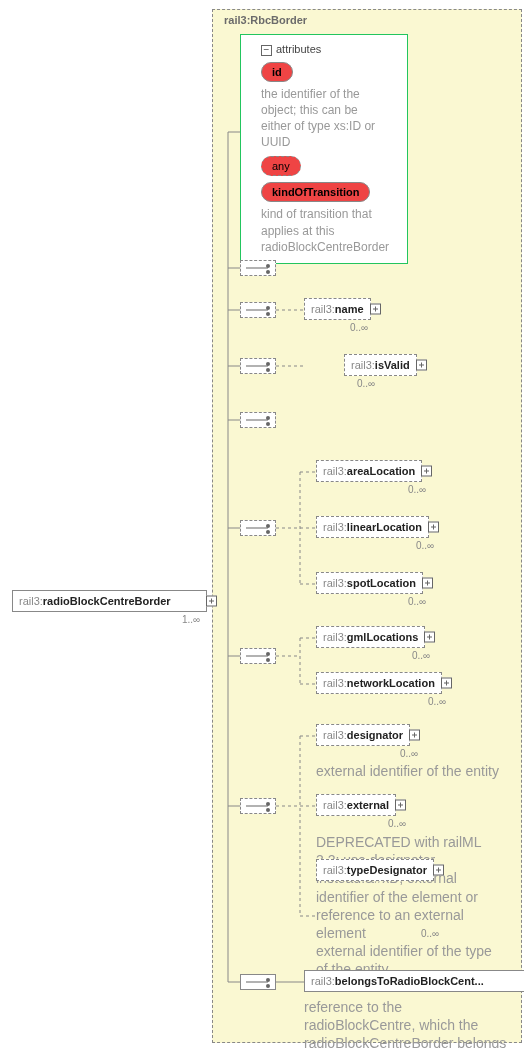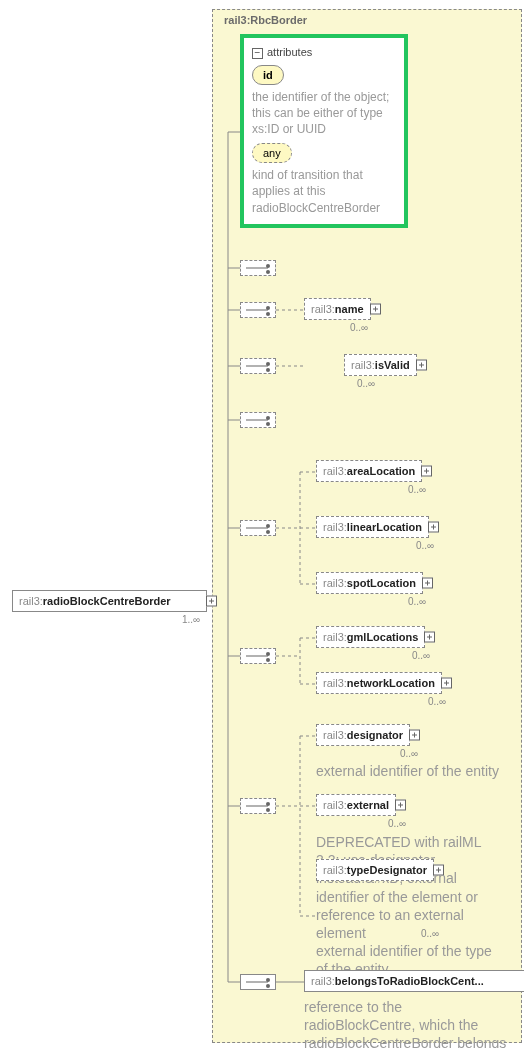--- a/index.html
+++ b/index.html
@@ -20,24 +20,24 @@
     box-sizing: border-box;
   }
   .container-title {
     color: #6b6b6b;
     font-weight: bold;
     font-size: 11px;
     position: absolute;
   }
   .attr-group-box {
     position: absolute;
-    border: 4px solid #22c55e;
-    background: #fff;
-    box-sizing: border-box;
-    padding: 8px 8px;
+    border: 1px solid #22c55e;
+    background: #fff;
+    box-sizing: border-box;
+    padding: 8px 20px;
   }
   .attr-group-header {
     font-size: 11px;
     color: #444;
   }
   .collapse-icon {
     display: inline-block;
     width: 9px; height: 9px;
     border: 1px solid #666;
     line-height: 7px;
@@ -45,21 +45,21 @@
     font-size: 10px;
     margin-right: 4px;
     vertical-align: middle;
     background: #fff;
   }
   .attr-pill {
     display: inline-block;
     border: 1px solid #888;
     border-radius: 12px;
     padding: 3px 10px;
-    background: #fef9c3;
+    background: #ef4444;
     font-size: 11px;
     margin-top: 6px;
   }
   .attr-pill.bold { font-weight: bold; }
   .attr-desc {
     font-size: 12px;
     color: #999;
     margin-top: 4px;
     line-height: 1.35;
   }
@@ -147,20 +147,21 @@
 </div>
 <div class="cardinality" style="left:182px; top:614px;">1..∞</div>
 
 <div class="attr-group-box" style="left:240px; top:34px; width:168px;">
   <div class="attr-group-header">
     <span class="collapse-icon">−</span><span>attributes</span>
   </div>
   <div><span class="attr-pill bold">id</span></div>
   <div class="attr-desc">the identifier of the object; this can be either of type xs:ID or UUID</div>
   <div><span class="attr-pill" style="border-style:dashed;">any</span></div>
+  <div><span class="attr-pill bold">kindOfTransition</span></div>
   <div class="attr-desc">kind of transition that applies at this radioBlockCentreBorder</div>
 </div>
 
 <div class="seq-conn dashed" style="left:240px; top:260px;"></div>
 <div class="seq-conn dashed" style="left:240px; top:302px;"></div>
 <div class="seq-conn dashed" style="left:240px; top:358px;"></div>
 <div class="seq-conn dashed" style="left:240px; top:412px;"></div>
 <div class="seq-conn dashed" style="left:240px; top:520px;"></div>
 <div class="seq-conn dashed" style="left:240px; top:648px;"></div>
 <div class="seq-conn dashed" style="left:240px; top:798px;"></div>

